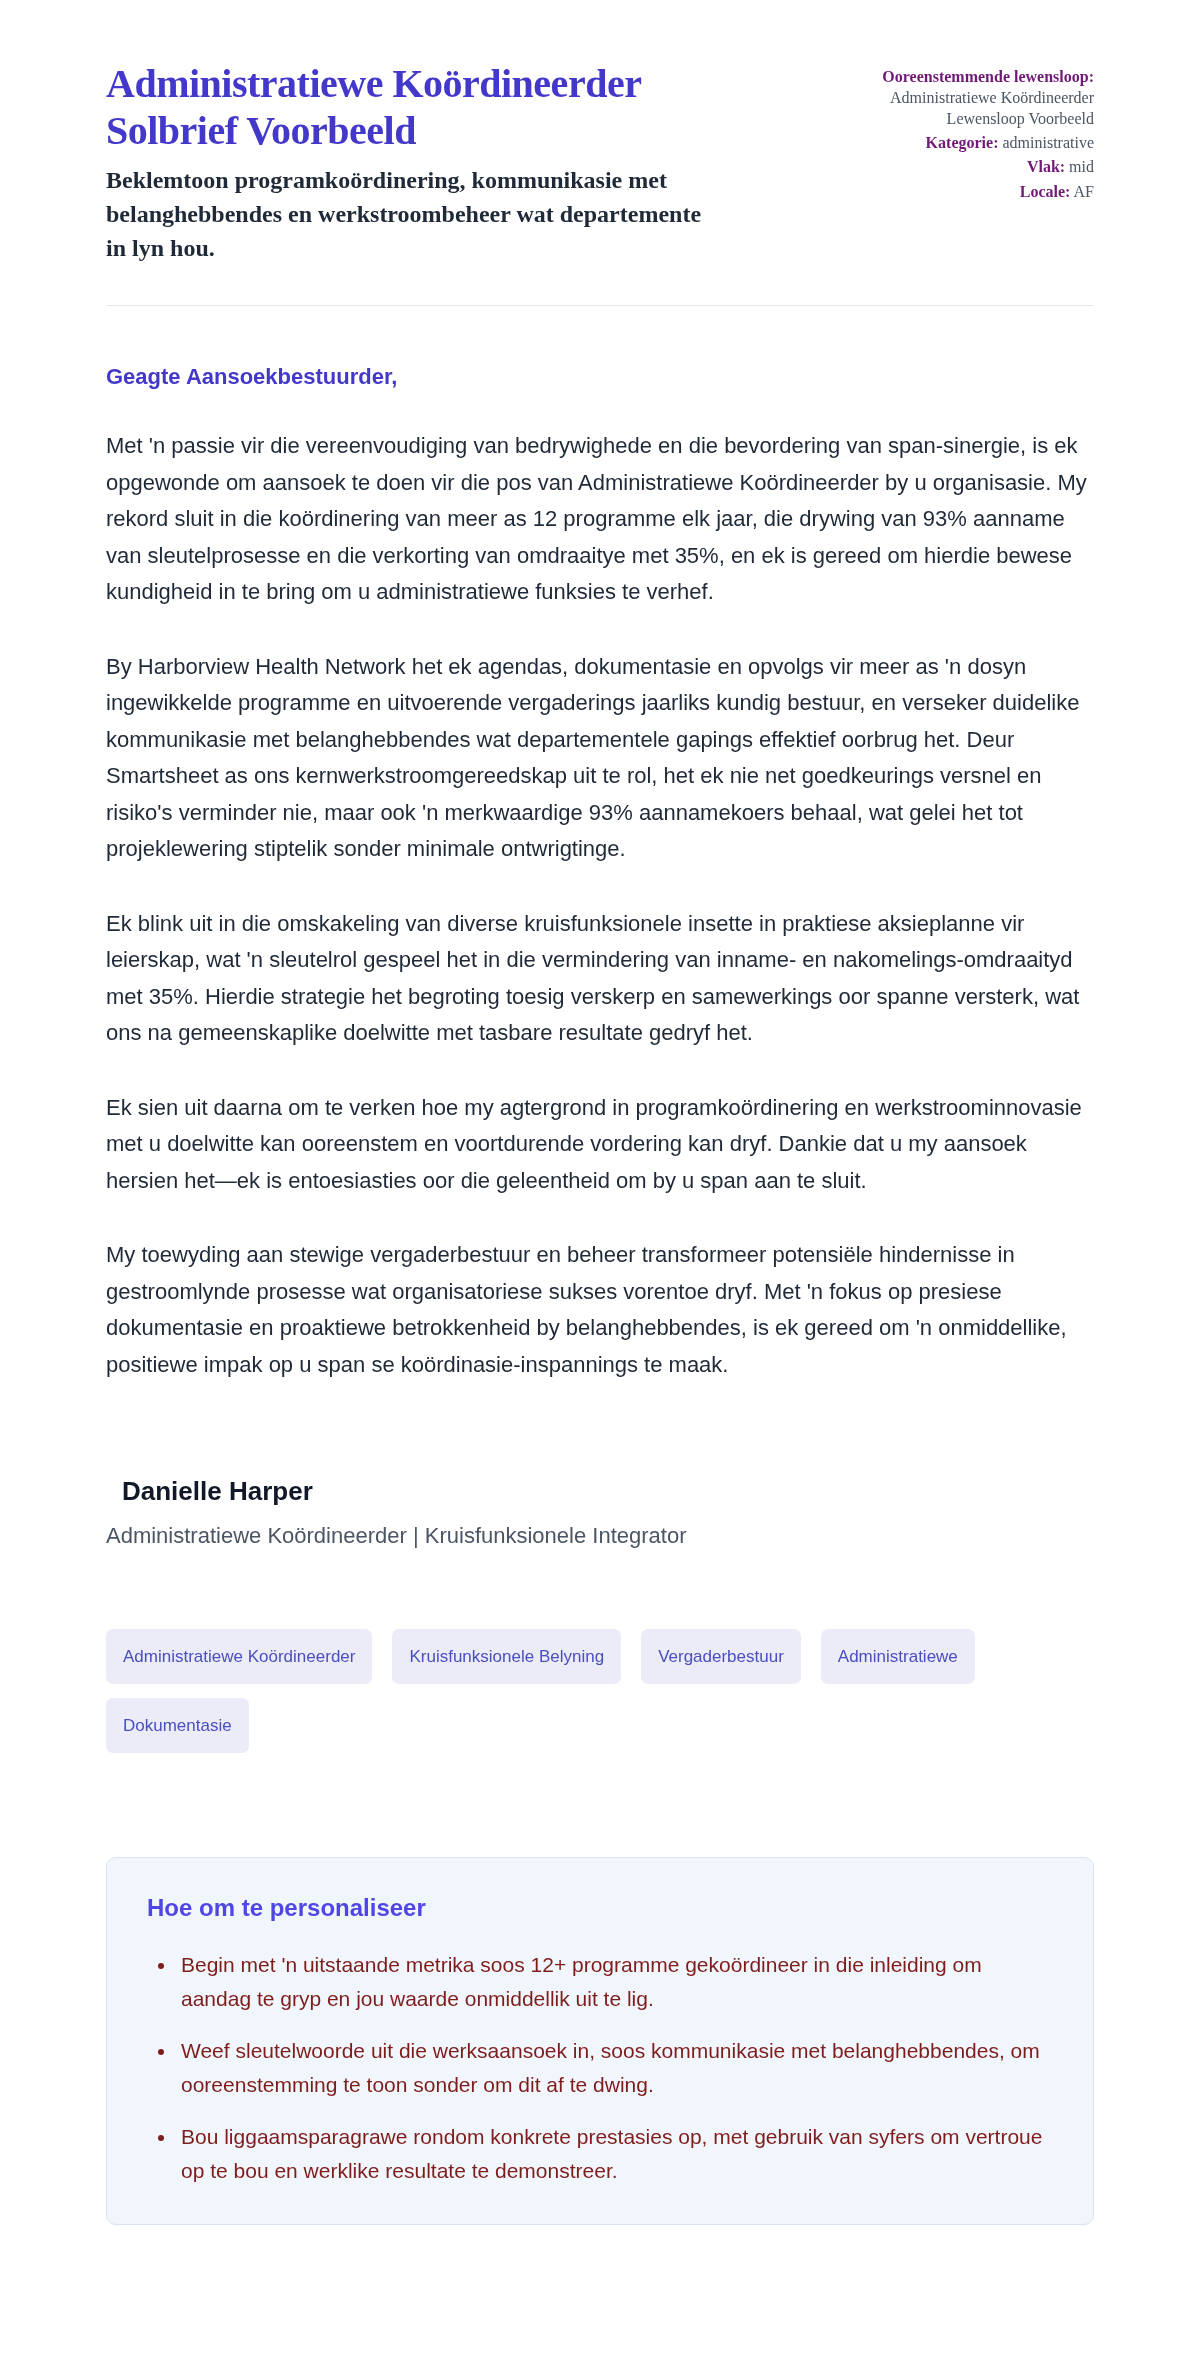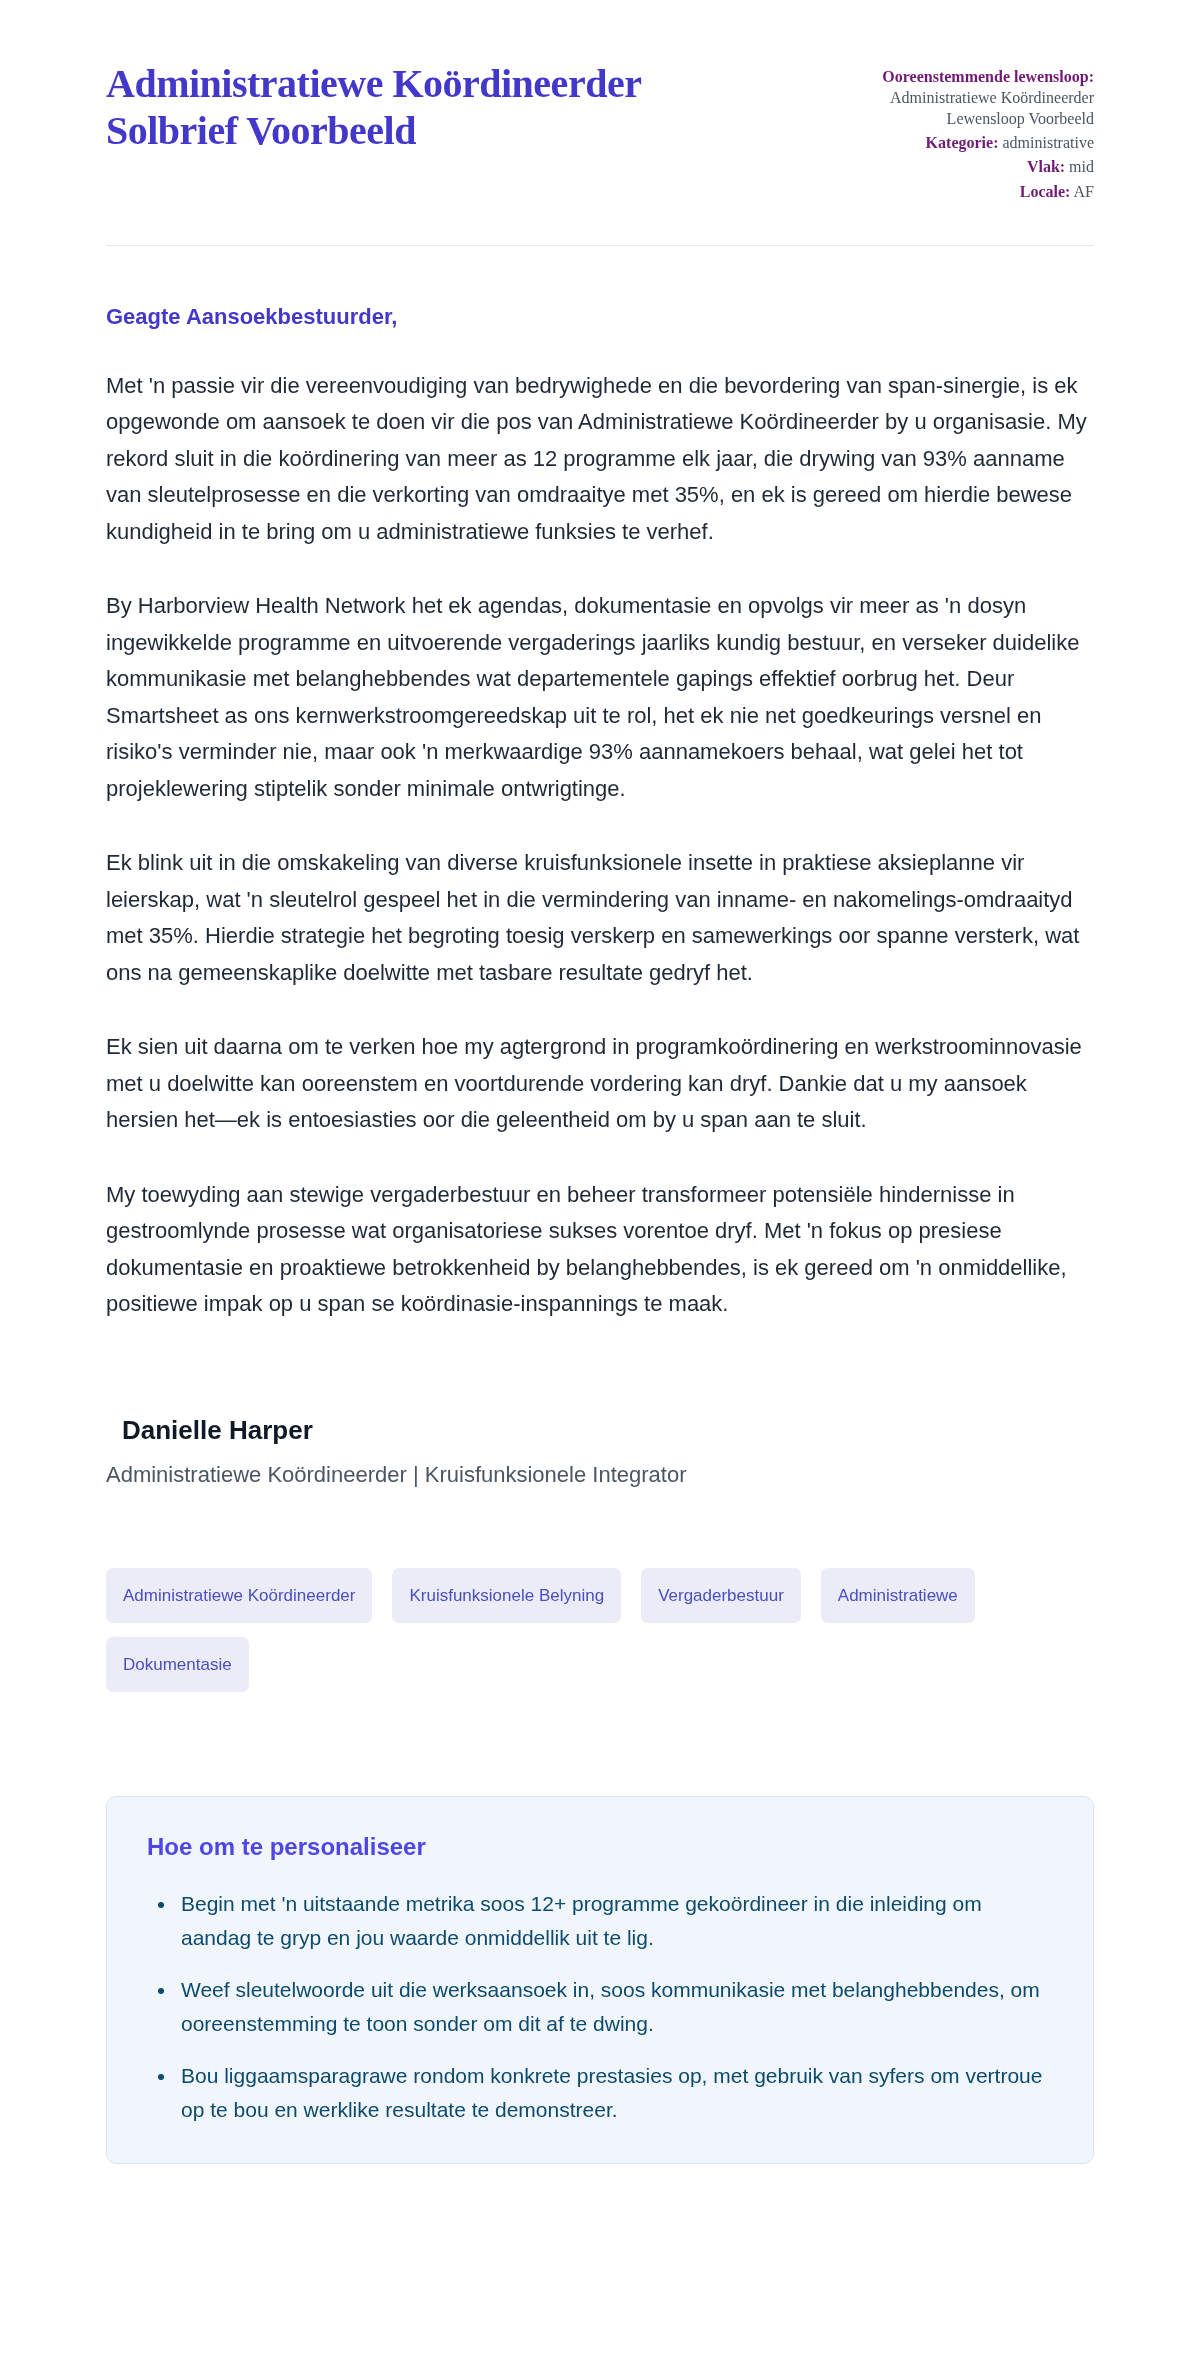--- a/index.html
+++ b/index.html
@@ -117,34 +117,35 @@
     font-weight: 700;
     color: #4f46e5;
   }
   .tips-list {
     margin: 26px 0 0;
     padding-left: 30px;
   }
   .tips-list li {
     font-size: 21px;
     line-height: 1.62;
-    color: #0c4a6e;
+    color: #7f1d1d;
     margin-bottom: 18px;
     padding-left: 4px;
   }
   .tips-list li:last-child { margin-bottom: 6px; }
 </style>
 </head>
 <body>
 
 <div class="page">
 
   <header class="header">
     <div class="header-left">
       <h1 class="title">Administratiewe Koördineerder Solbrief Voorbeeld</h1>
+      <p class="subtitle">Beklemtoon programkoördinering, kommunikasie met belanghebbendes en werkstroombeheer wat departemente in lyn hou.</p>
     </div>
     <aside class="meta">
       <p class="meta-item"><span class="meta-label">Ooreenstemmende lewensloop:</span> <span class="meta-value">Administratiewe Koördineerder Lewensloop Voorbeeld</span></p>
       <p class="meta-item"><span class="meta-label">Kategorie:</span> <span class="meta-value">administrative</span></p>
       <p class="meta-item"><span class="meta-label">Vlak:</span> <span class="meta-value">mid</span></p>
       <p class="meta-item"><span class="meta-label">Locale:</span> <span class="meta-value">AF</span></p>
     </aside>
   </header>
 
   <hr class="divider">

